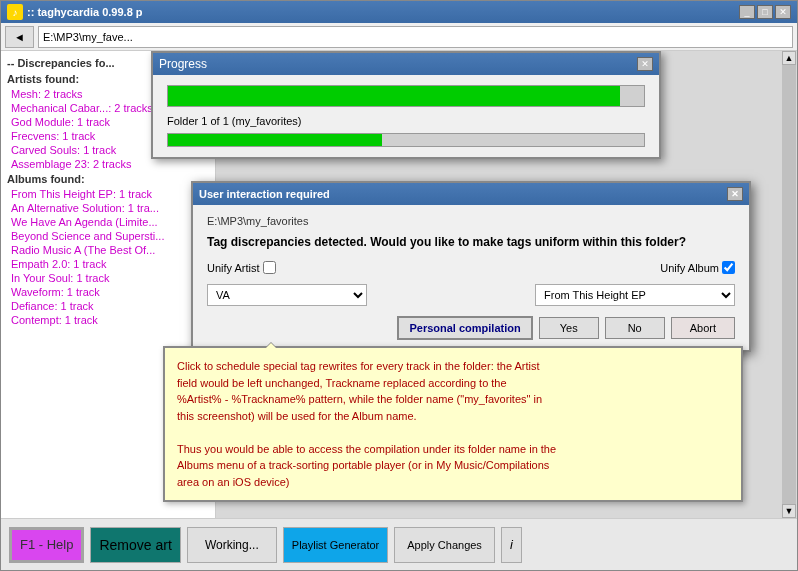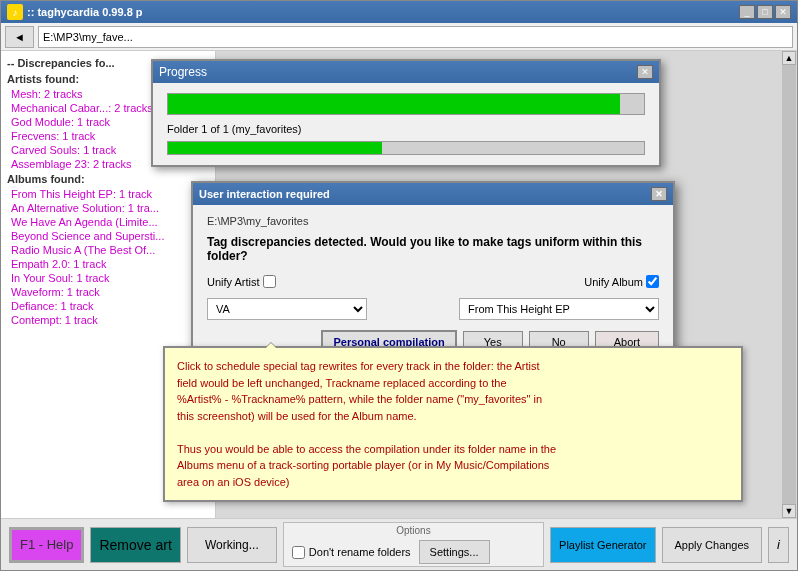--- a/index.html
+++ b/index.html
@@ -108,21 +108,21 @@
     }
 
     
     .left-panel::-webkit-scrollbar { width: 8px; }
     .left-panel::-webkit-scrollbar-track { background: #f0f0f0; }
     .left-panel::-webkit-scrollbar-thumb { background: #aaa; border: 1px solid #888; }
 
     
     .progress-dialog {
       position: absolute;
-      top: 8px; left: 150px;
+      top: 0; left: 150px;
       width: 510px;
       background: #f0f0f0;
       border: 2px solid #888;
       box-shadow: 3px 3px 8px rgba(0,0,0,0.4);
       z-index: 10;
     }
     .progress-title-bar {
       background: linear-gradient(to bottom, #4a7ab5, #3a6aa5);
       color: white;
       padding: 3px 6px;
@@ -156,21 +156,21 @@
     .progress-bar2-inner {
       height: 100%;
       background: #00cc00;
       width: 45%;
     }
 
     
     .user-dialog {
       position: absolute;
       top: 130px; left: 190px;
-      width: 484px;
+      width: 560px;
       background: #f0f0f0;
       border: 2px solid #888;
       box-shadow: 3px 3px 10px rgba(0,0,0,0.5);
       z-index: 20;
     }
     .user-dialog-title {
       background: linear-gradient(to bottom, #4a7ab5, #3a6aa5);
       color: white;
       padding: 3px 6px;
       display: flex; align-items: center; justify-content: space-between;
@@ -492,30 +492,20 @@
       <div><span>area on an iOS device)</span></div>
     </div>
 
   </div>
 
   <div class="bottom-bar">
     <button class="f1-help">F1 - Help</button>
     <button class="remove-art-btn">Remove art</button>
     <button class="working-btn">Working...</button>
 
-    <div style="display:flex; flex-direction:column; border:1px solid #bbb; padding:2px 8px; background:#f0f0f0; flex:1;">
-      <div style="font-size:10px; color:#666; text-align:center; margin-bottom:4px;">Options</div>
-      <div style="display:flex; align-items:center; gap:8px;">
-        <label class="checkbox-opt">
-          <input type="checkbox" style="">
-          <span>Don't rename folders</span>
-        </label>
-        <button class="settings-btn">Settings...</button>
-      </div>
-    </div>
 
     <button class="playlist-gen-btn">
       <span>Playlist Generator</span>
     </button>
     <button class="apply-changes-btn">Apply Changes</button>
     <button class="info-btn">i</button>
   </div>
 
 </div>
 

